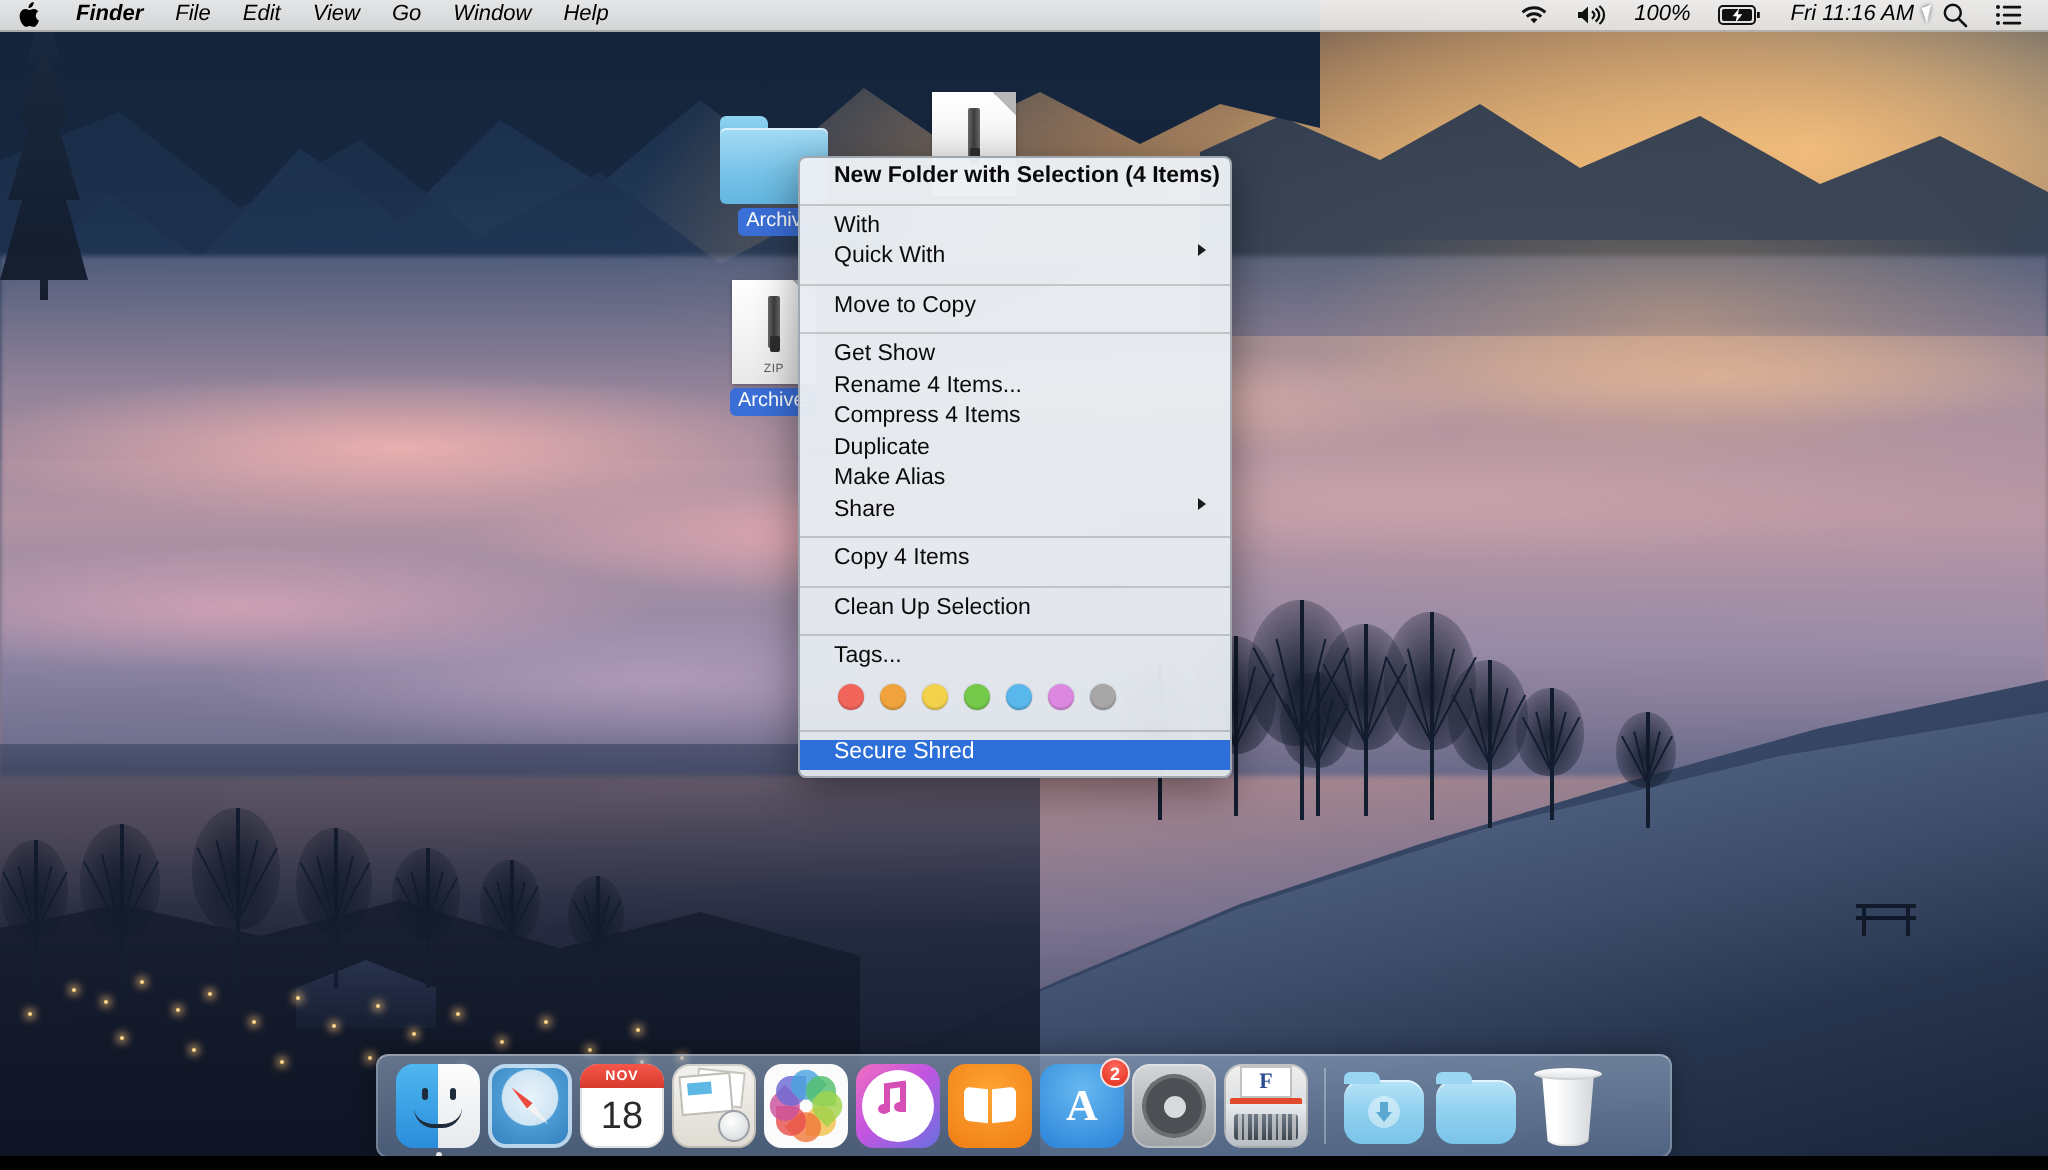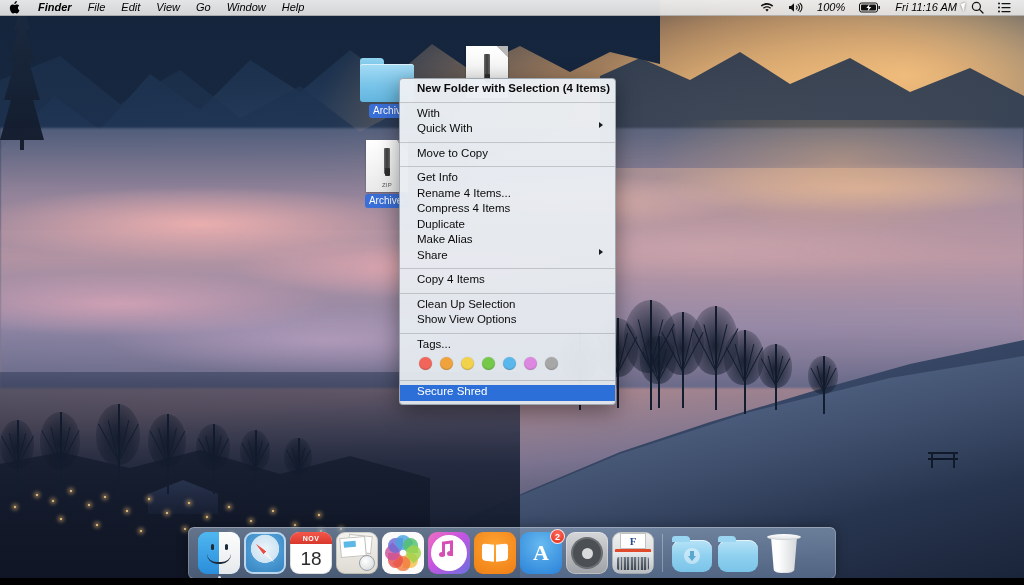--- a/index.html
+++ b/index.html
@@ -586,21 +586,21 @@
     <div class="mi">
       <span>Quick With</span>
       <span class="arrow"></span>
     </div>
     <div class="sep"></div>
     <div class="mi">
       <span>Move to Copy</span>
     </div>
     <div class="sep"></div>
     <div class="mi">
-      <span>Get Info</span>
+      <span>Get Show</span>
     </div>
     <div class="mi">
       <span>Rename 4 Items...</span>
     </div>
     <div class="mi">
       <span>Compress 4 Items</span>
     </div>
     <div class="mi">
       <span>Duplicate</span>
     </div>
@@ -611,23 +611,20 @@
       <span>Share</span>
       <span class="arrow"></span>
     </div>
     <div class="sep"></div>
     <div class="mi">
       <span>Copy 4 Items</span>
     </div>
     <div class="sep"></div>
     <div class="mi">
       <span>Clean Up Selection</span>
-    </div>
-    <div class="mi">
-      <span>Show View Options</span>
     </div>
     <div class="sep"></div>
     <div class="mi">
       <span>Tags...</span>
     </div>
     <div class="tagrow">
       <div class="tagdot" style="background: rgb(242, 101, 90);"></div>
       <div class="tagdot" style="background: rgb(240, 163, 60);"></div>
       <div class="tagdot" style="background: rgb(242, 209, 75);"></div>
       <div class="tagdot" style="background: rgb(116, 201, 75);"></div>

